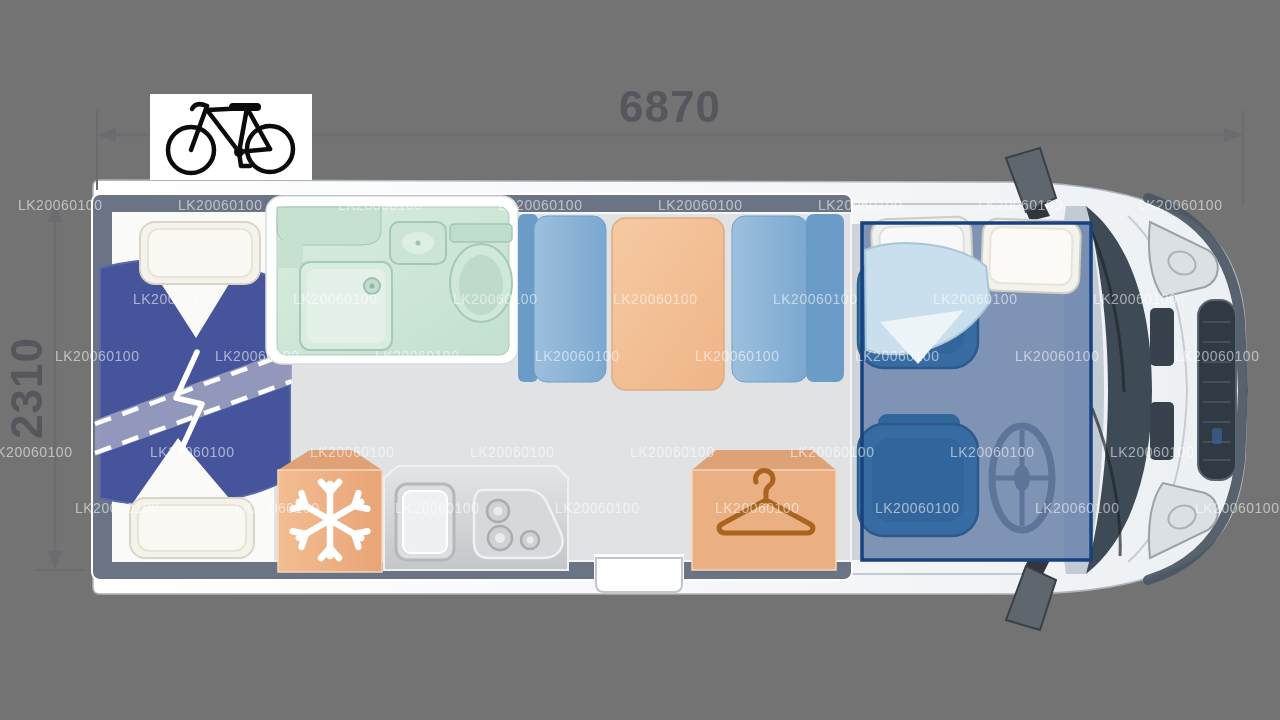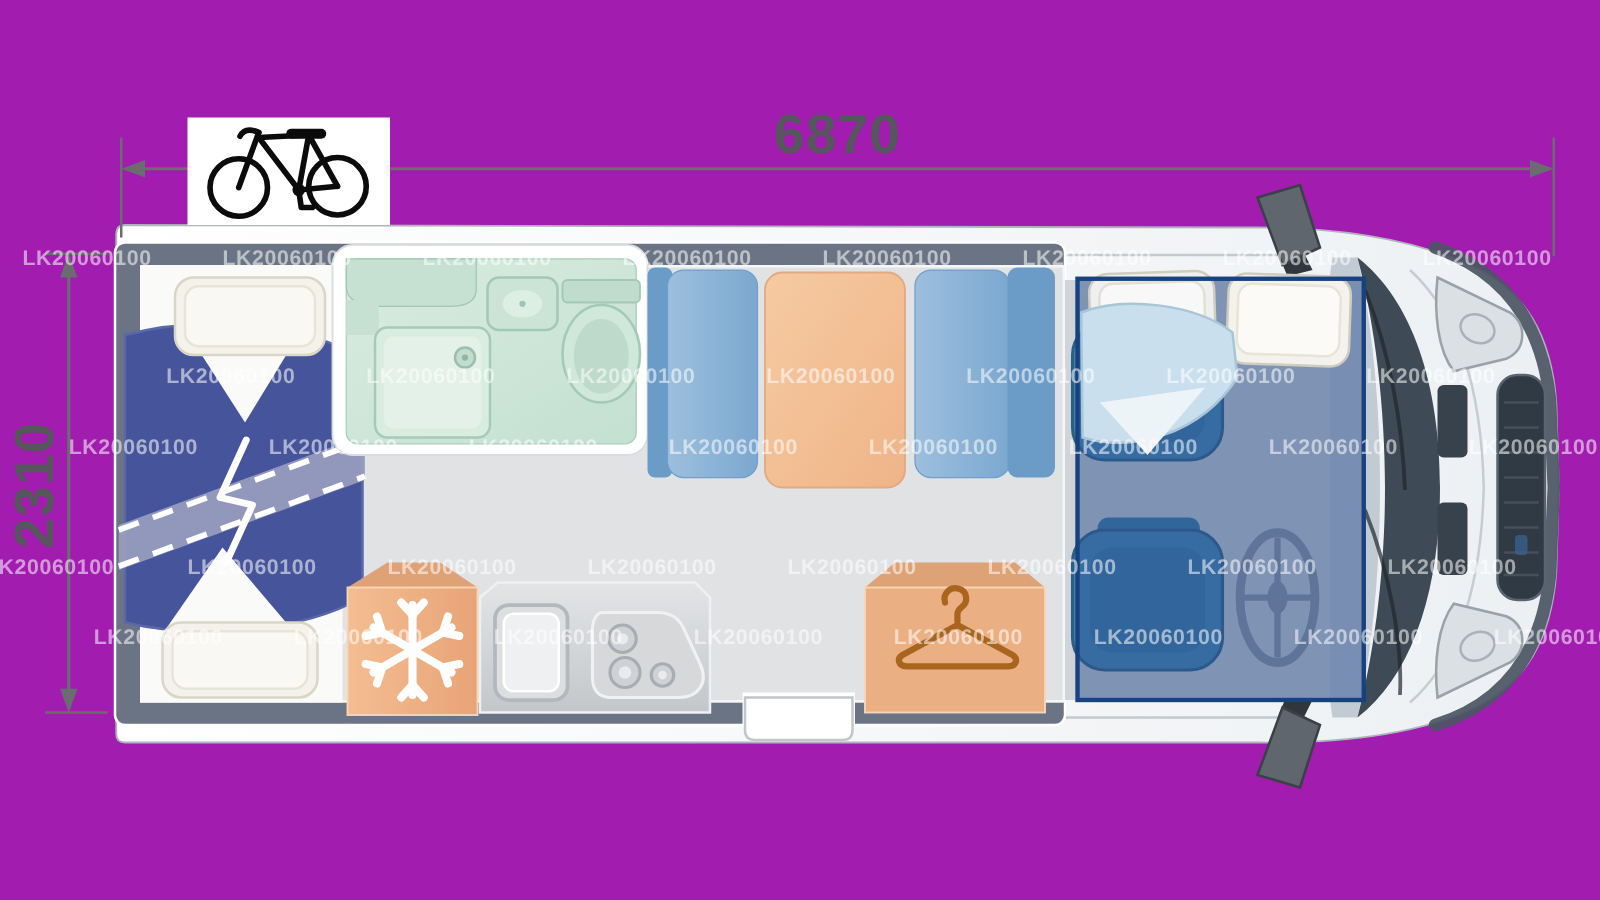--- a/index.html
+++ b/index.html
@@ -1,22 +1,22 @@
 <!DOCTYPE html>
 <html><head>
 <meta charset="utf-8">
 <style>
   html,body{margin:0;padding:0;background:#ffffff;}
-  #stage{position:relative;width:1280px;height:720px;background:#a21caf;overflow:hidden;
+  #stage{position:relative;width:1280px;height:720px;background:#737373;overflow:hidden;
          font-family:"Liberation Sans",sans-serif;}
   svg{position:absolute;left:0;top:0;}
   .dim-label{font-family:"Liberation Sans",sans-serif;font-weight:700;font-size:44px;
              fill:#55575c;letter-spacing:1px;}
   #watermark-layer{position:absolute;left:0;top:0;width:1280px;height:720px;pointer-events:none;}
-  .wm{position:absolute;font-size:17px;font-weight:700;color:rgba(255,255,255,0.55);
+  .wm{position:absolute;font-size:14px;font-weight:400;color:rgba(255,255,255,0.55);
       letter-spacing:0.5px;white-space:nowrap;}
 </style>
 </head>
 <body>
 
 <div id="stage">
 <svg width="1280" height="720" viewBox="0 0 1280 720">
   <defs>
     <linearGradient id="cabGrad" x1="0" y1="0" x2="1" y2="0">
       <stop offset="0" stop-color="#ffffff"></stop>

